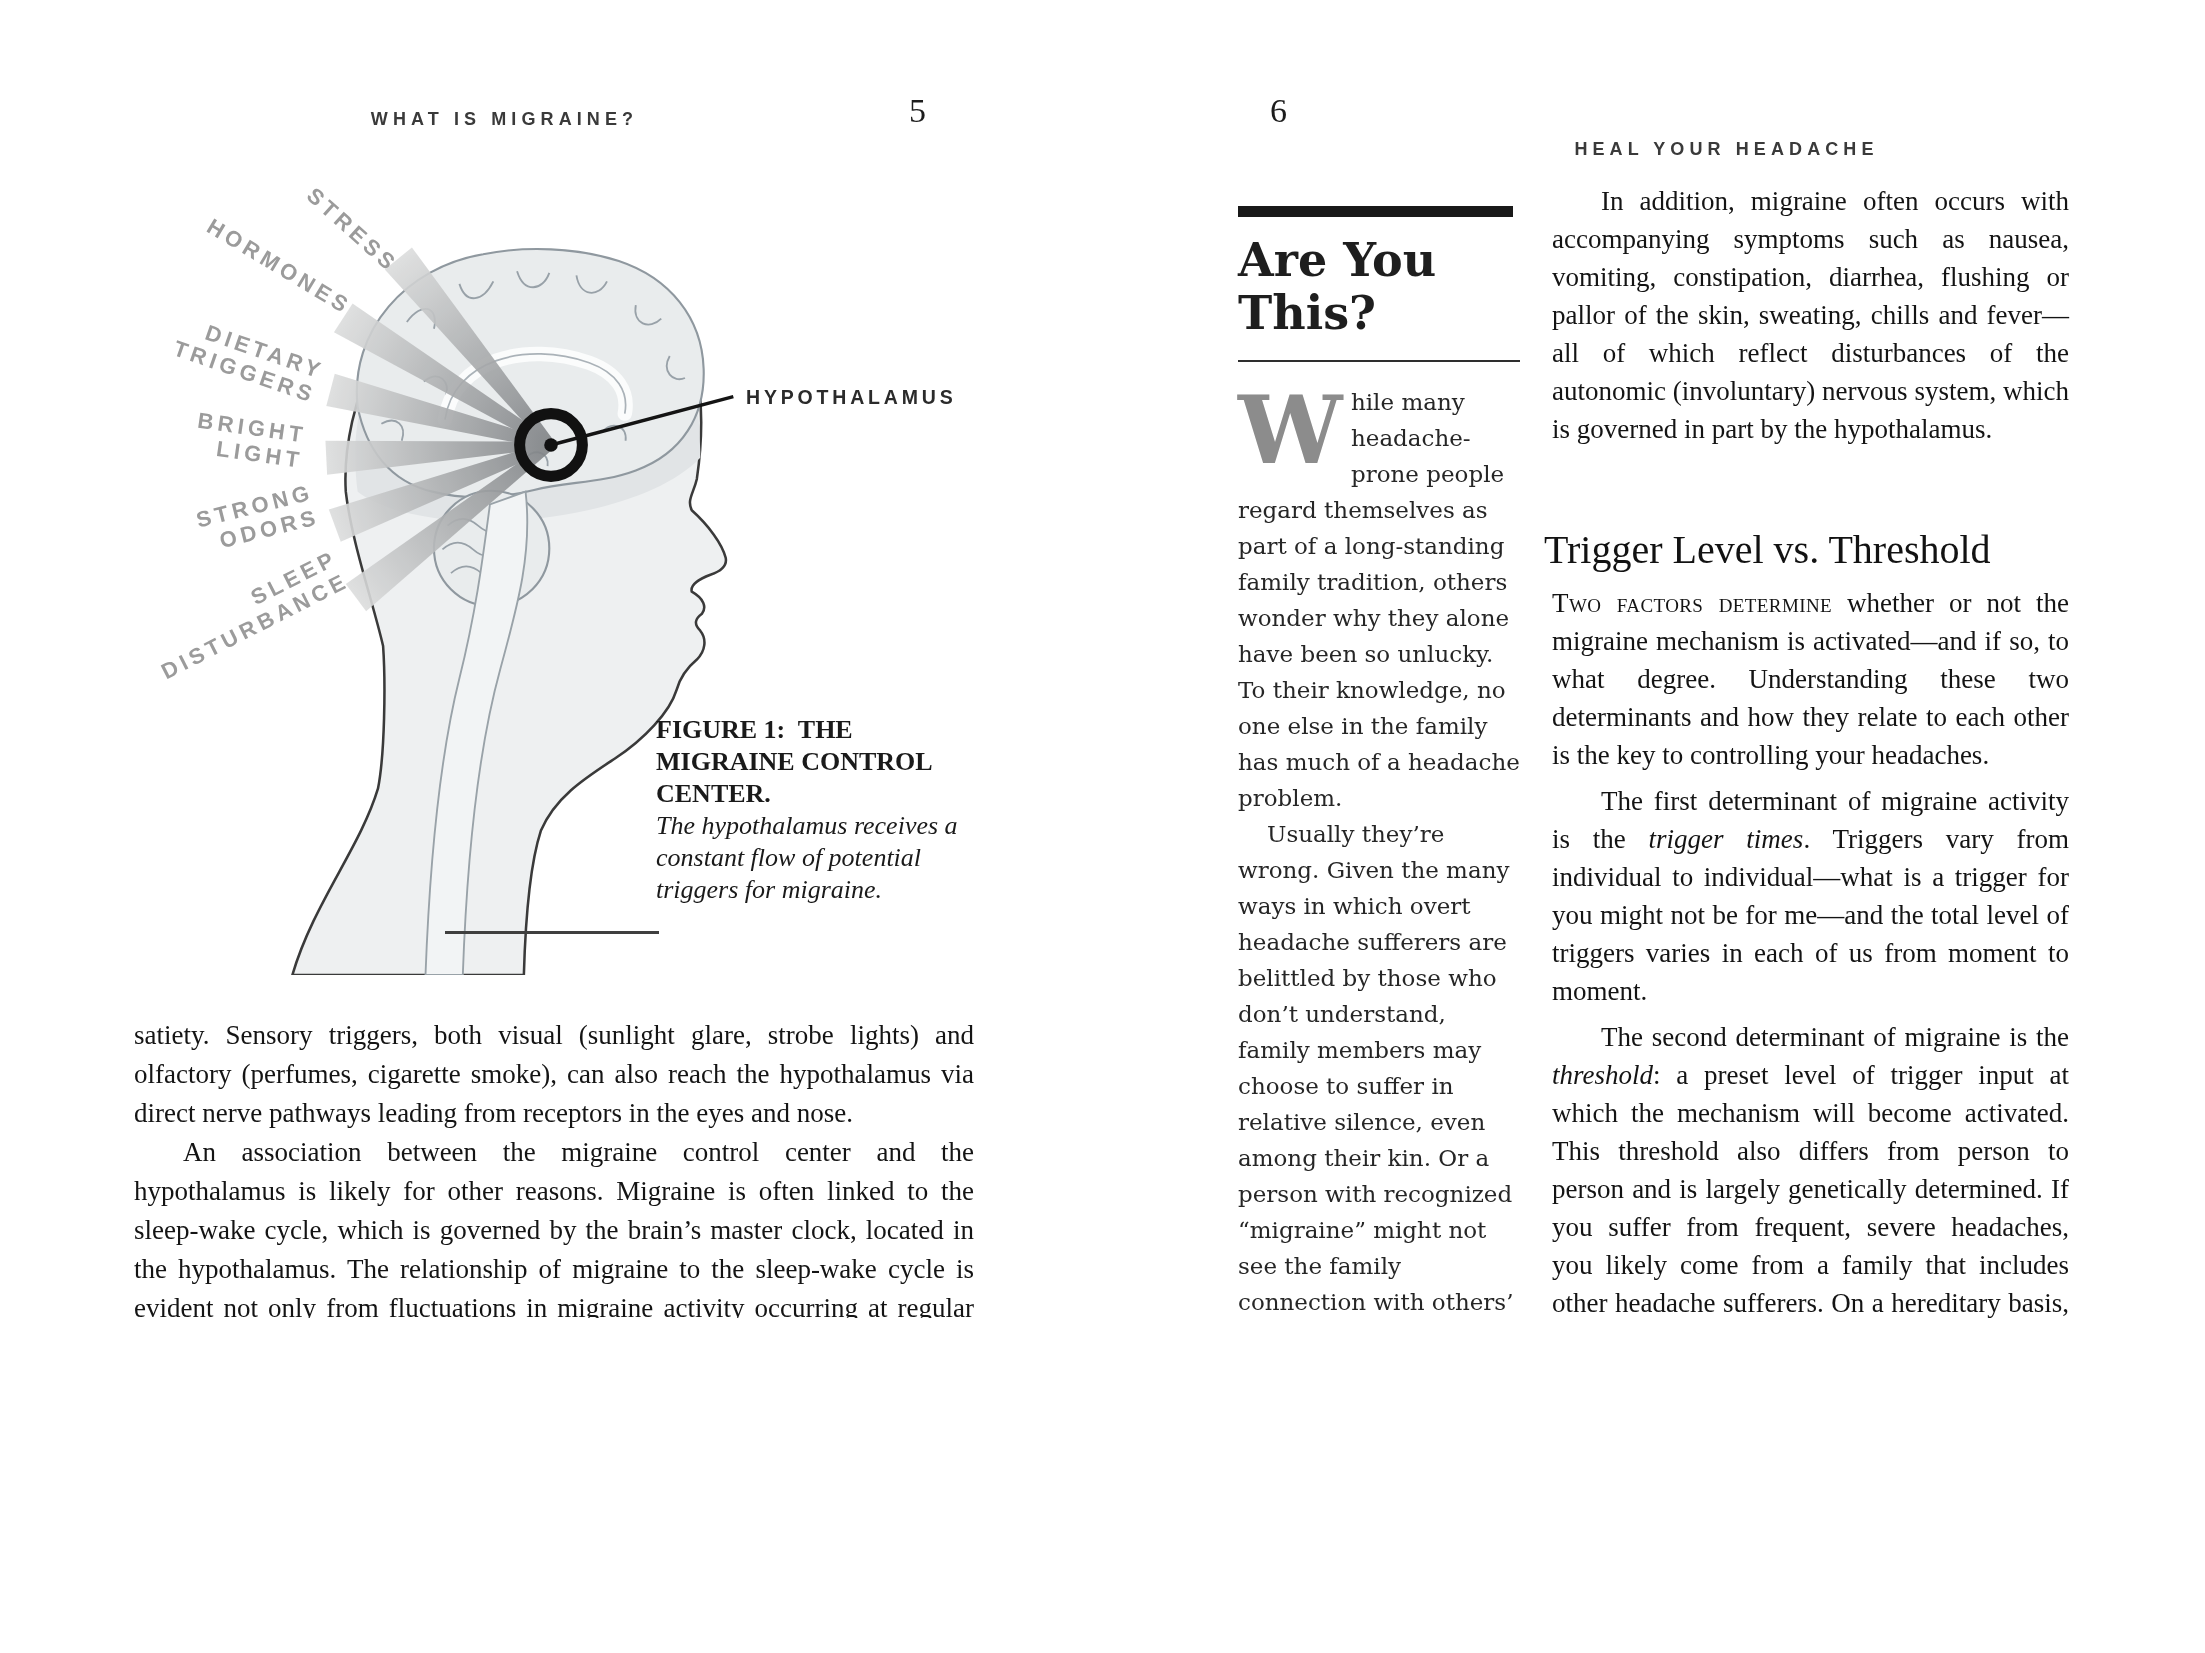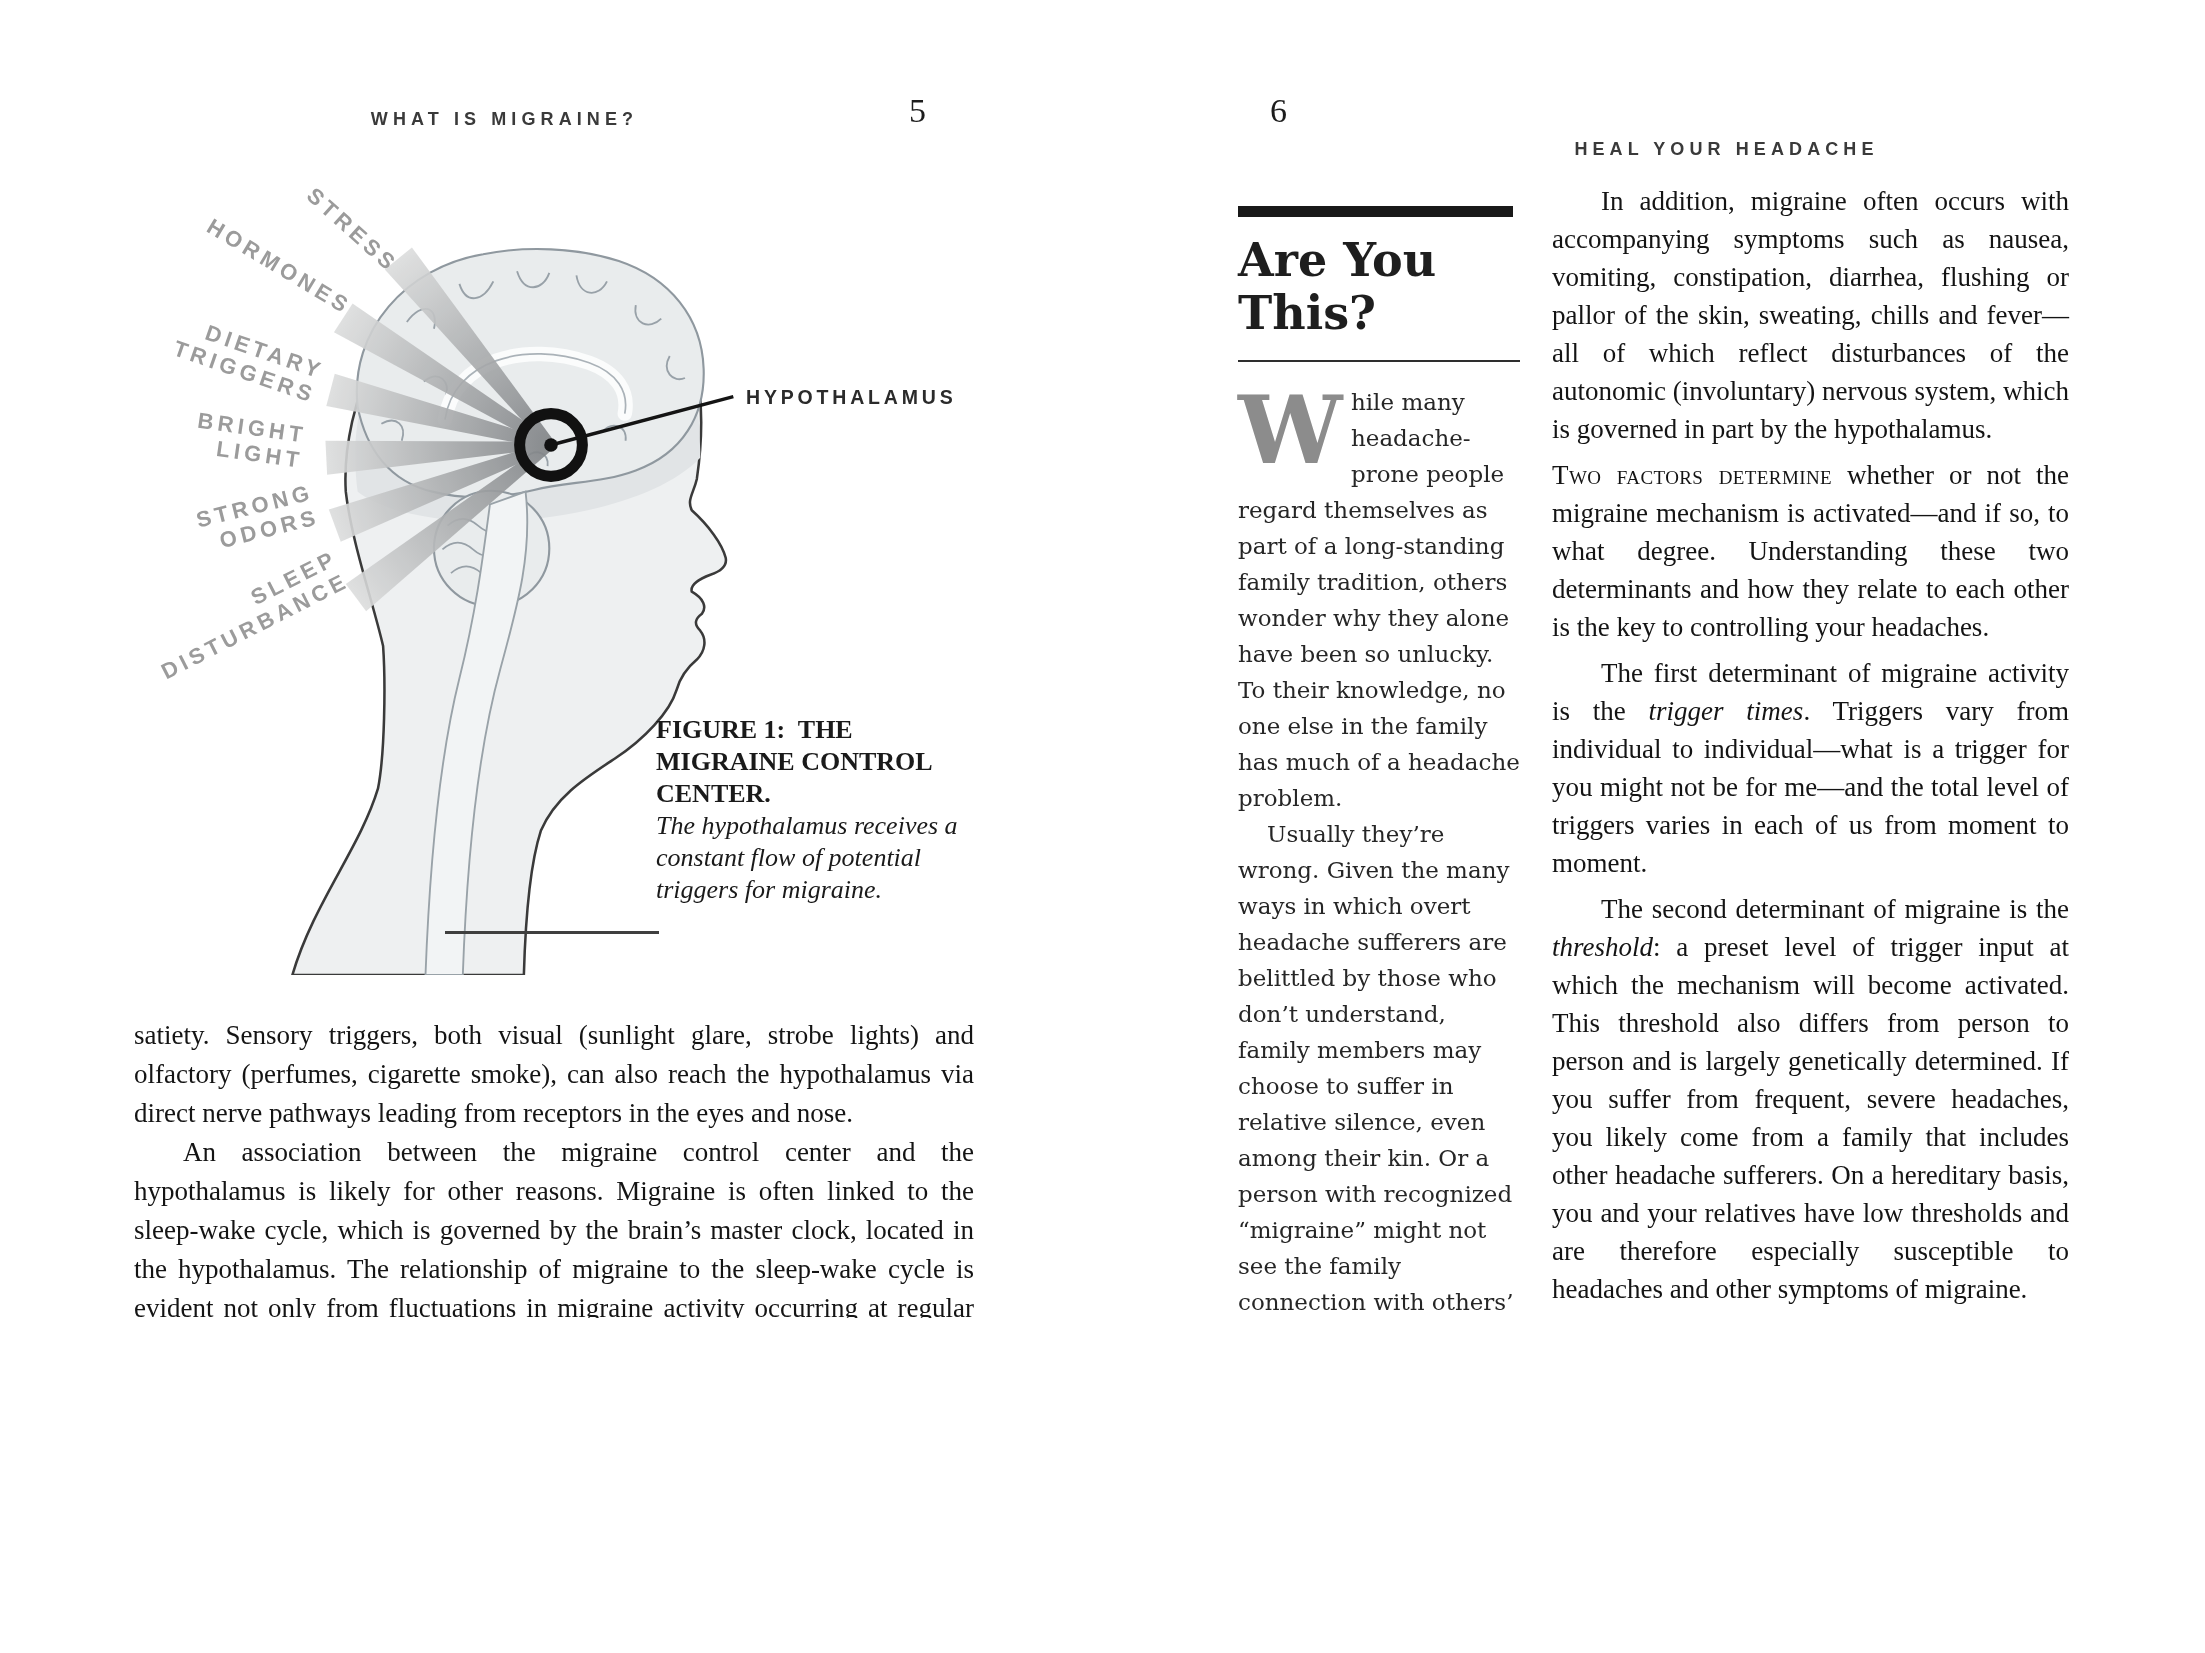--- a/index.html
+++ b/index.html
@@ -201,19 +201,20 @@
     <div class="sb-title">Are You This?</div>
     <div class="sb-rule"></div>
     <div class="sb-text">
       <p><span class="dropcap">W</span><span>hile many headache-prone people regard themselves as part of a long-standing family tradition, others wonder why they alone have been so unlucky. To their knowledge, no one else in the family has much of a headache problem.</span></p>
       <p class="ind"><span>Usually they’re wrong. Given the many ways in which overt headache sufferers are belittled by those who don’t understand, family members may choose to suffer in relative silence, even among their kin. Or a person with recognized “migraine” might not see the family connection with others’ “sick,” “sinus,” “stress” or menstrual headaches. Acorns don’t fall far from the tree, and if you look carefully for migraine—with a broad perspective in mind—you can almost always find it rooted nearby. </span></p>
     </div>
   </div>
 
   <div class="abs main-col" style="left:1544px;top:174px;width:533px;">
     <p class="ind"><span>In addition, migraine often occurs with accompanying symptoms such as nausea, vomiting, constipation, diarrhea, flushing or pallor of the skin, sweating, chills and fever—all of which reflect disturbances of the autonomic (involuntary) nervous system, which is governed in part by the hypothalamus.</span></p>
+    <h2 class="sec-head">Trigger Level vs. Threshold</h2>
     <p><span class="sc">Two factors determine</span><span> whether or not the migraine mechanism is activated—and if so, to what degree. Understanding these two determinants and how they relate to each other is the key to controlling your headaches.</span></p>
     <p class="ind"><span>The first determinant of migraine activity is the </span><span style="font-style: italic;">trigger times</span><span>. Triggers vary from individual to individual—what is a trigger for you might not be for me—and the total level of triggers varies in each of us from moment to moment.</span></p>
     <p class="ind"><span>The second determinant of migraine is the </span><span style="font-style: italic;">threshold</span><span>: a preset level of trigger input at which the mechanism will become activated. This threshold also differs from person to person and is largely genetically determined. If you suffer from frequent, severe headaches, you likely come from a family that includes other headache sufferers. On a hereditary basis, you and your relatives have low thresholds and are therefore especially susceptible to headaches and other symptoms of migraine.</span></p>
   </div>
 
 </div>
 
 
 </body></html>

